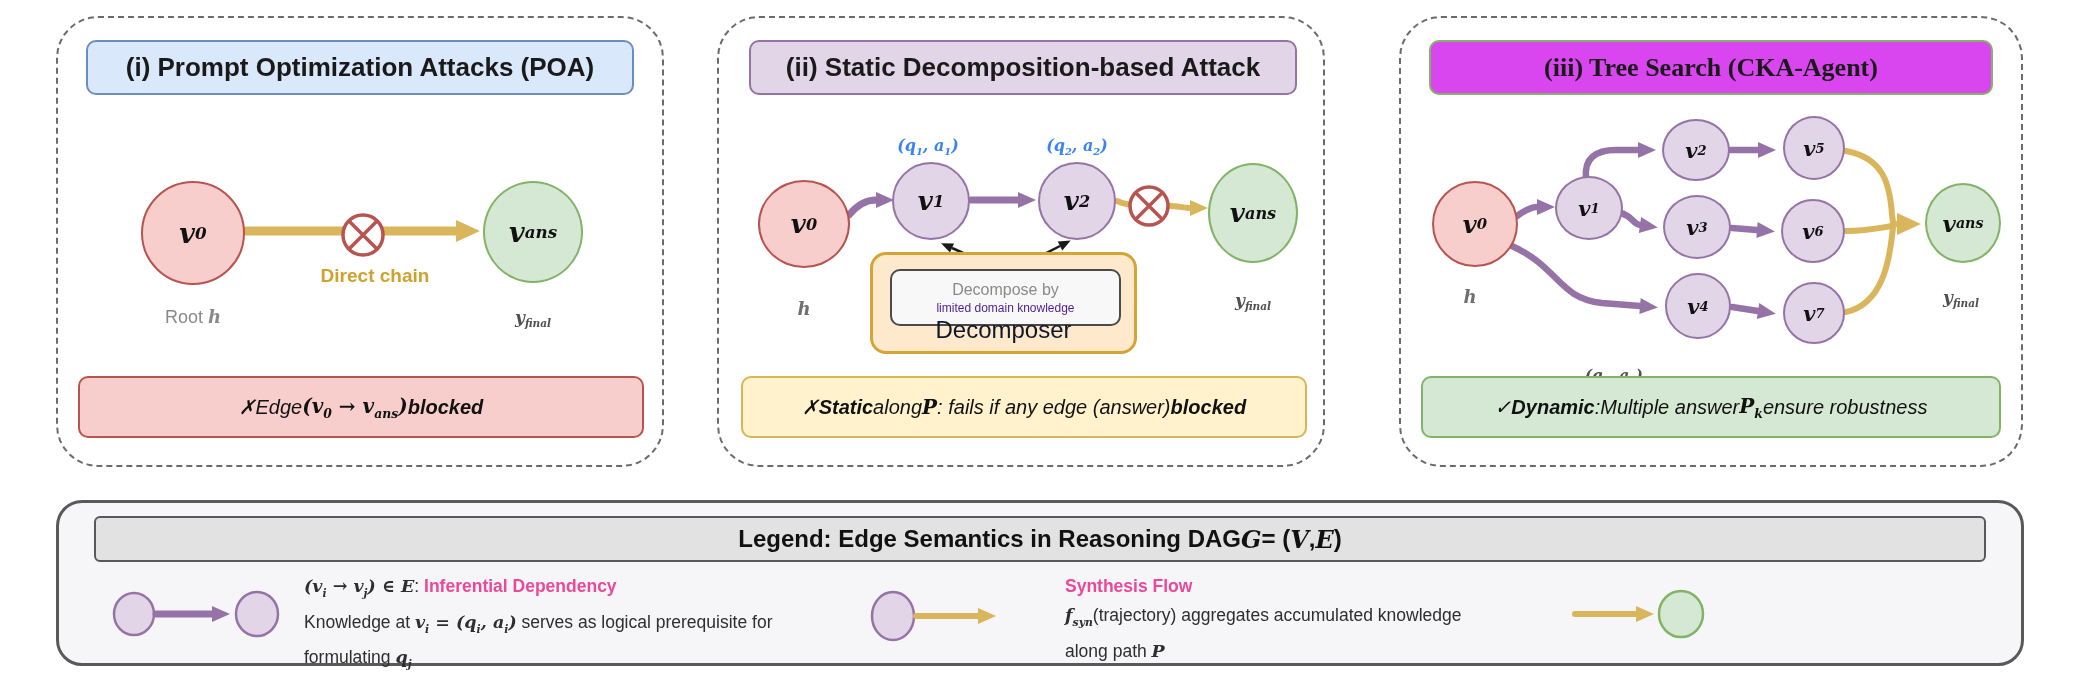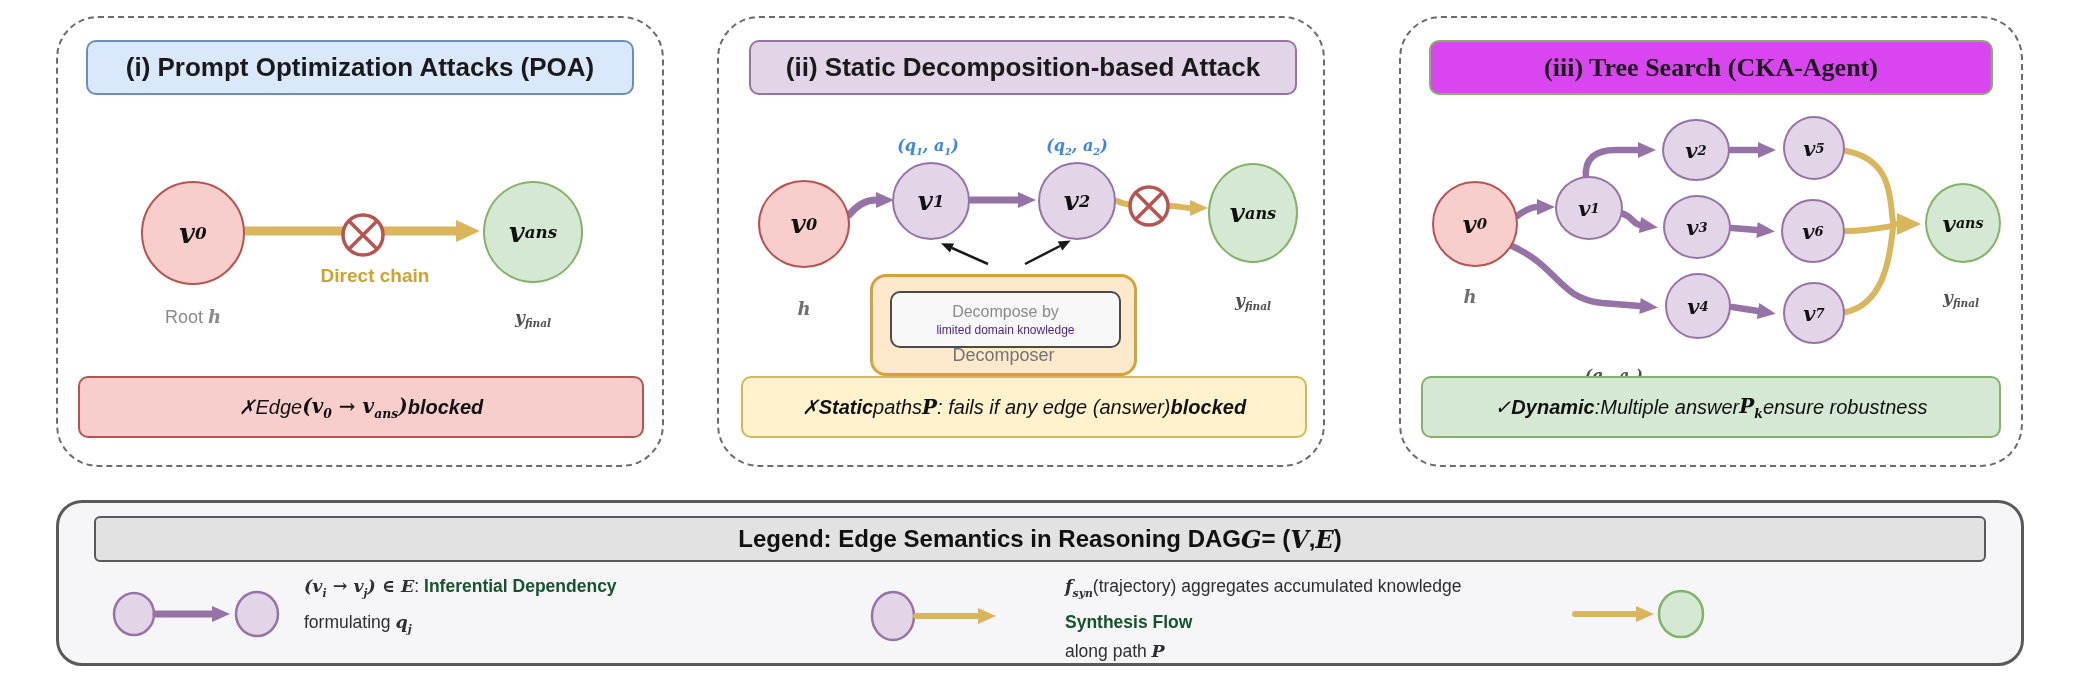--- a/index.html
+++ b/index.html
@@ -37,49 +37,49 @@
   .lbl{
     position:absolute;transform:translateX(-50%);white-space:nowrap;z-index:3;
     text-align:center;
   }
   .lbl-gray{color:#8a8a8a;font-size:18px;}
   .lbl-math{color:#4f4f4f;font-size:17px;}
   .qlbl{color:#3b82f6;font-size:16px;}
   .edge-label{color:#cfa22e;font-weight:bold;font-size:19px;}
   .hidden-lbl{z-index:1;}
   .decomposer{
-    position:absolute;left:870px;top:274px;width:267px;height:102px;z-index:3;
+    position:absolute;left:870px;top:252px;width:267px;height:102px;z-index:3;
     background:#ffe9cd;border:3px solid #d4a437;border-radius:16px;box-sizing:border-box;
   }
   .decomposer-inner{
     position:absolute;left:17px;top:14px;width:231px;height:57px;
     background:#f8f8f8;border:2px solid #4a4a4a;border-radius:10px;box-sizing:border-box;
     display:flex;flex-direction:column;align-items:center;justify-content:center;line-height:1.35;
   }
   .dec-line1{color:#8a8a8a;font-size:16px;}
   .dec-line2{color:#4c1d95;font-size:12px;font-weight:normal;}
   .dec-caption{
     position:absolute;left:0;right:0;bottom:7px;text-align:center;
-    font-size:18px;color:#737373;
+    font-size:24px;color:#0f172a;
   }
   .legend{
     position:absolute;left:56px;top:500px;width:1968px;height:166px;
     background:#f6f6f8;border:3px solid #595959;border-radius:26px;z-index:0;box-sizing:border-box;
   }
   .legend-titlebar{
     position:absolute;left:94px;top:516px;width:1892px;height:46px;
     background:#e2e2e2;border:2.5px solid #595959;border-radius:6px;box-sizing:border-box;
     display:flex;align-items:center;justify-content:center;
     font-size:24px;font-weight:bold;z-index:3;color:#111;
   }
   .legend-text{
     position:absolute;top:572px;z-index:3;font-size:17.5px;color:#2e2e2e;line-height:29px;
     white-space:nowrap;
   }
-  .legend-text b{color:#14532d;}
+  .legend-text b{color:#ec4899;}
 </style>
 </head>
 <body>
 
 <div class="canvas">
 
   <div class="panel" style="left:56px;width:608px;"></div>
   <div class="panel" style="left:717px;width:608px;"></div>
   <div class="panel" style="left:1399px;width:624px;"></div>
 
@@ -169,43 +169,44 @@
   <div class="lbl qlbl m" style="left:1077px;top:136px;">(q<sub>2</sub>, a<sub>2</sub>)</div>
   <div class="lbl lbl-gray m" style="left:804px;top:298px;color:#6f6f6f;">h</div>
   <div class="lbl lbl-math m" style="left:1253px;top:290px;">y<sub>final</sub></div>
   <div class="decomposer">
     <div class="decomposer-inner">
       <div class="dec-line1">Decompose by</div>
       <div class="dec-line2">limited domain knowledge</div>
     </div>
     <div class="dec-caption">Decomposer</div>
   </div>
-  <div class="banner" style="left:741px;width:566px;background:#fff2cc;border-color:#d6b656;">✗ <span class="bi">Static</span> <span class="it">paths</span> <span class="m">P</span><span class="it">: fails if any edge (answer)</span> <span class="bi">blocked</span></div>
+  <div class="banner" style="left:741px;width:566px;background:#fff2cc;border-color:#d6b656;">✗ <span class="bi">Static</span> <span class="it">along</span> <span class="m">P</span><span class="it">: fails if any edge (answer)</span> <span class="bi">blocked</span></div>
 
   <div class="titlebox" style="left:1429px;width:564px;background:#d946ef;border-color:#82b366;font-family:Liberation Serif, serif;">(iii) Tree Search (CKA-Agent)</div>
   <div class="node node-red m" style="left:1432px;top:181px;width:86px;height:86px;font-size:24px;">v<sub>0</sub></div>
   <div class="node node-purple m" style="left:1555px;top:176px;width:68px;height:64px;font-size:21px;">v<sub>1</sub></div>
   <div class="node node-purple m" style="left:1662px;top:119px;width:68px;height:62px;font-size:21px;">v<sub>2</sub></div>
   <div class="node node-purple m" style="left:1663px;top:195px;width:68px;height:64px;font-size:21px;">v<sub>3</sub></div>
   <div class="node node-purple m" style="left:1665px;top:273px;width:66px;height:66px;font-size:21px;">v<sub>4</sub></div>
   <div class="node node-purple m" style="left:1783px;top:116px;width:62px;height:64px;font-size:21px;">v<sub>5</sub></div>
   <div class="node node-purple m" style="left:1781px;top:199px;width:64px;height:64px;font-size:21px;">v<sub>6</sub></div>
   <div class="node node-purple m" style="left:1783px;top:282px;width:62px;height:62px;font-size:21px;">v<sub>7</sub></div>
   <div class="node node-green m" style="left:1925px;top:183px;width:76px;height:80px;font-size:23px;">v<sub>ans</sub></div>
   <div class="lbl lbl-gray m" style="left:1470px;top:286px;color:#6f6f6f;">h</div>
   <div class="lbl lbl-math m" style="left:1961px;top:287px;">y<sub>final</sub></div>
   <div class="banner" style="left:1421px;width:580px;background:#d5e8d4;border-color:#82b366;">✓ <span class="bi">Dynamic</span>: <span class="it">Multiple answer</span> <span class="m">P<sub>k</sub></span> <span class="it">ensure robustness</span></div>
 
   <div class="legend-titlebar">Legend: Edge Semantics in Reasoning DAG <span class="m">G</span> = (<span class="m">V</span>, <span class="m">E</span>)</div>
 
   <div class="legend-text" style="left:304px;">
     <div><span class="m">(v<sub>i</sub> → v<sub>j</sub>) ∈ E</span>: <b>Inferential Dependency</b></div>
+    <div>Knowledge at <span class="m">v<sub>i</sub> = (q<sub>i</sub>, a<sub>i</sub>)</span> serves as logical prerequisite for</div>
     <div>formulating <span class="m">q<sub>j</sub></span></div>
   </div>
 
   <div class="legend-text" style="left:1065px;">
+    <div><b>Synthesis Flow</b></div>
     <div><span class="m">f<sub>syn</sub></span>(trajectory) aggregates accumulated knowledge</div>
-    <div><b>Synthesis Flow</b></div>
     <div>along path <span class="m">P</span></div>
   </div>
 
 
 </div>
 
 </body></html>

